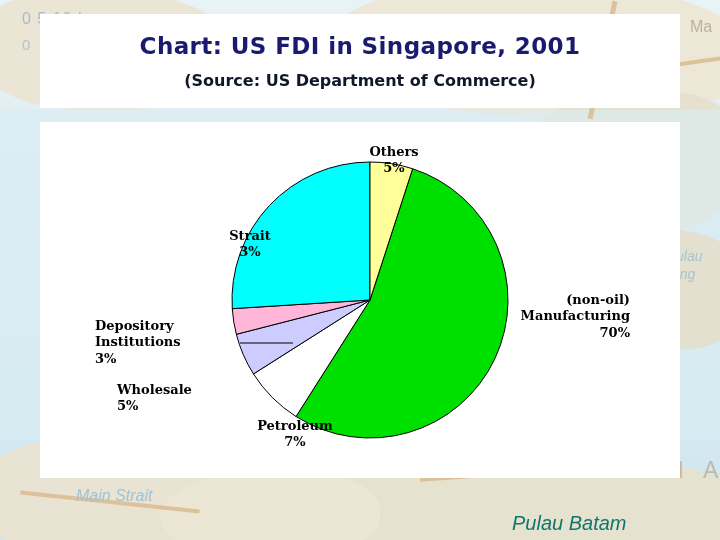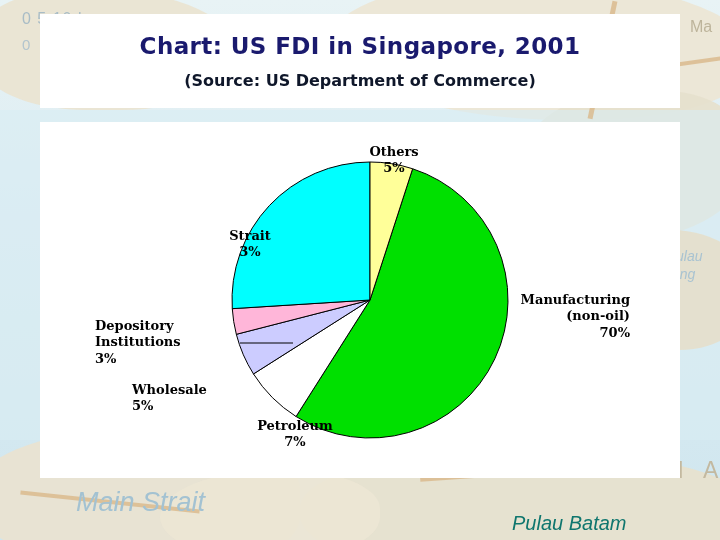--- a/index.html
+++ b/index.html
@@ -59,21 +59,21 @@
 
   .map-label {
     position: absolute;
     color: #9fb8c4;
     font-family: "Liberation Sans", sans-serif;
     white-space: nowrap;
     pointer-events: none;
   }
   .lbl-scale { left: 22px; top: 10px; font-size: 16px; color:#a8bcc6; letter-spacing: 1px; }
   .lbl-scale2 { left: 22px; top: 36px; font-size: 15px; color:#b3c5ce; letter-spacing: 3px; }
-  .lbl-main-strait { left: 76px; top: 487px; font-size: 27px; font-style: italic; color:#a3c2d2; }
+  .lbl-main-strait { left: 76px; top: 487px; font-size: 16px; font-style: italic; color:#a3c2d2; }
   .lbl-indonesia { left: 430px; top: 457px; font-size: 23px; letter-spacing: 7px; color: #c3b9a0; }
   .lbl-pulau-batam { left: 512px; top: 512px; font-size: 20px; font-style: italic; color: #0f766e; }
   .lbl-pulau { left: 676px; top: 248px; font-size: 14px; font-style: italic; color:#a9c3d1;}
   .lbl-ung { left: 672px; top: 266px; font-size: 14px; font-style: italic; color:#a9c3d1;}
   .lbl-malay { left: 690px; top: 18px; font-size: 16px; color:#bdb49b;}
 
   
   .title-panel {
     position: absolute;
     left: 40px; top: 14px;
@@ -187,32 +187,32 @@
         <div>Strait</div>
         <div>3%</div>
       </div>
 
       <div class="slice-label left" style="left:55px; top:196px; width:140px;">
         <div>Depository</div>
         <div>Institutions</div>
         <div>3%</div>
       </div>
 
-      <div class="slice-label left" style="left:92px; top:260px; width:135px;">
+      <div class="slice-label left" style="left:77px; top:260px; width:135px;">
         <div>Wholesale</div>
         <div>5%</div>
       </div>
 
       <div class="slice-label" style="left:190px; top:296px; width:130px;">
         <div>Petroleum</div>
         <div>7%</div>
       </div>
 
       <div class="slice-label right" style="left:420px; top:170px; width:170px;">
+        <div>(non-oil)</div>
         <div>Manufacturing</div>
-        <div>(non-oil)</div>
         <div>70%</div>
       </div>
 
     </div>
   </div>
 
 </div>
 
 </body></html>

